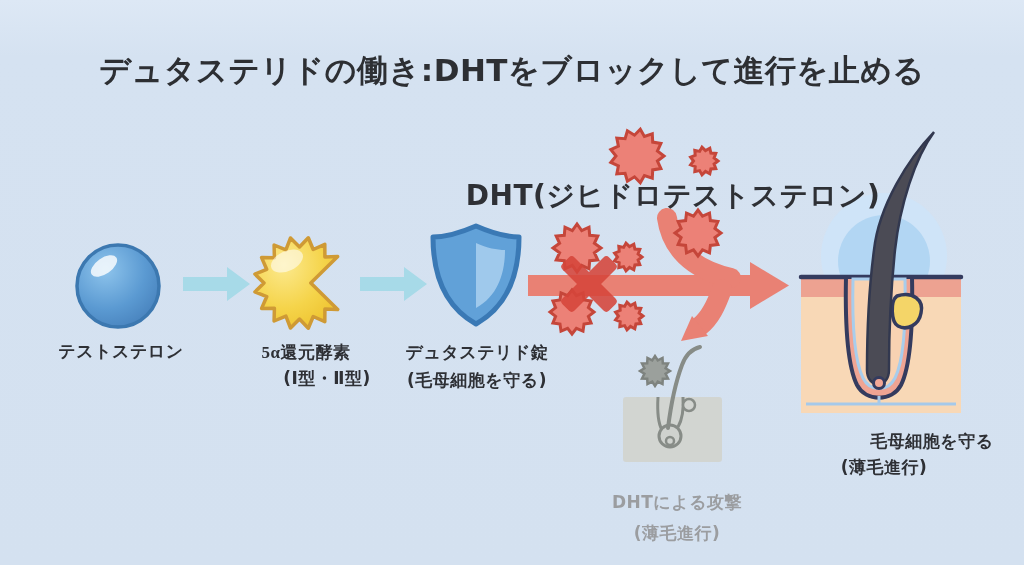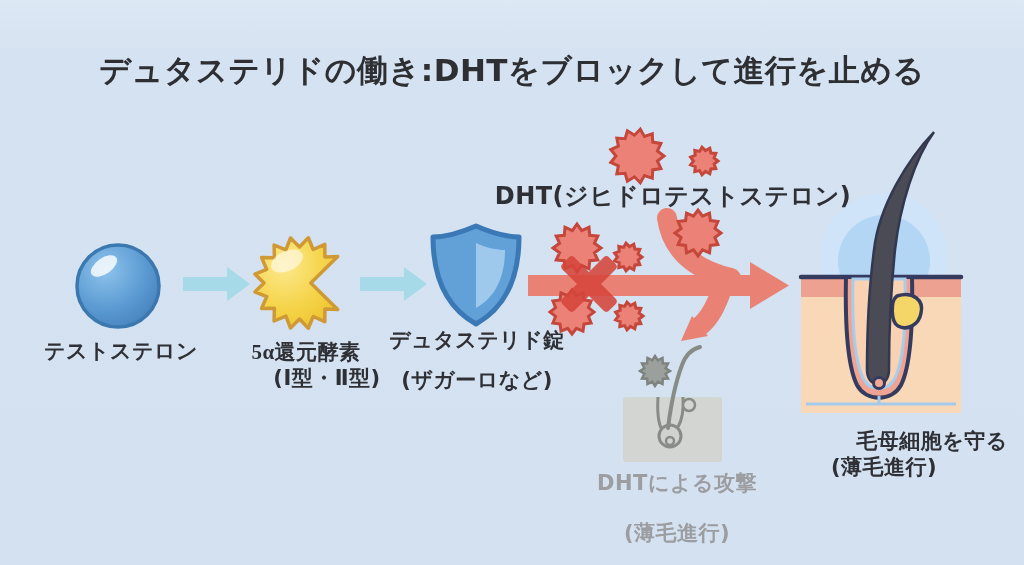--- a/index.html
+++ b/index.html
@@ -5,24 +5,24 @@
   html,body{margin:0;padding:0;}
   #stage{
     position:relative;width:1024px;height:565px;overflow:hidden;
     background:linear-gradient(180deg,#dde8f5 0%,#d5e2f1 10%,#d4e1f0 100%);
     font-family:"DejaVu Sans","Liberation Sans",sans-serif;
     padding-left:44px;
   }
   #canvas{position:absolute;left:0;top:0;}
   .lbl{
     position:absolute;transform:translate(-50%,-50%);
-    font-weight:bold;font-size:21px;color:#2e3035;
+    font-weight:bold;font-size:17px;color:#2e3035;
     white-space:nowrap;text-align:center;letter-spacing:0.5px;
   }
-  .lbl.small{font-size:24px;}
+  .lbl.small{font-size:28px;}
   .lbl.muted{color:#9b9da0;}
   .title{
     position:absolute;left:512px;top:71px;transform:translate(-50%,-50%);
     font-weight:bold;font-size:31px;color:#2d2f33;white-space:nowrap;letter-spacing:0.5px;
   }
   .molecule-red{fill:#ec8177;stroke:#c5463a;stroke-width:3;}
   .molecule-gray{fill:#9ba09c;stroke:#7e837f;stroke-width:2.5;}
 </style>
 </head>
 <body>
@@ -119,23 +119,23 @@
     </g>
   </svg>
 
   <div class="title">デュタステリドの働き:DHTをブロックして進行を止める</div>
 
   <div class="lbl" style="left:121px;top:351px;">テストステロン</div>
 
   <div class="lbl" style="left:306px;top:352px;font-family:Liberation Serif, serif;">5α還元酵素</div>
   <div class="lbl" style="left:306px;top:378px;margin-left:21px;">(Ⅰ型・Ⅱ型)</div>
 
-  <div class="lbl" style="left:477px;top:340px;text-align:center;">デュタステリド錠</div>
-  <div class="lbl" style="left:477px;top:380px;">(ザガーロなど)</div>
+  <div class="lbl" style="left:477px;top:352px;text-align:center;">デュタステリド錠</div>
+  <div class="lbl" style="left:477px;top:380px;">(毛母細胞を守る)</div>
 
   <div class="lbl small" style="left:673px;top:196px;">DHT(ジヒドロテストステロン)</div>
 
-  <div class="lbl muted" style="left:677px;top:483px;">DHTによる攻撃</div>
+  <div class="lbl muted" style="left:677px;top:502px;">DHTによる攻撃</div>
   <div class="lbl muted" style="left:677px;top:533px;">(薄毛進行)</div>
 
   <div class="lbl" style="left:884px;top:441px;margin-left:48px;">毛母細胞を守る</div>
   <div class="lbl" style="left:884px;top:467px;">(薄毛進行)</div>
 </div>
 
 </body></html>

